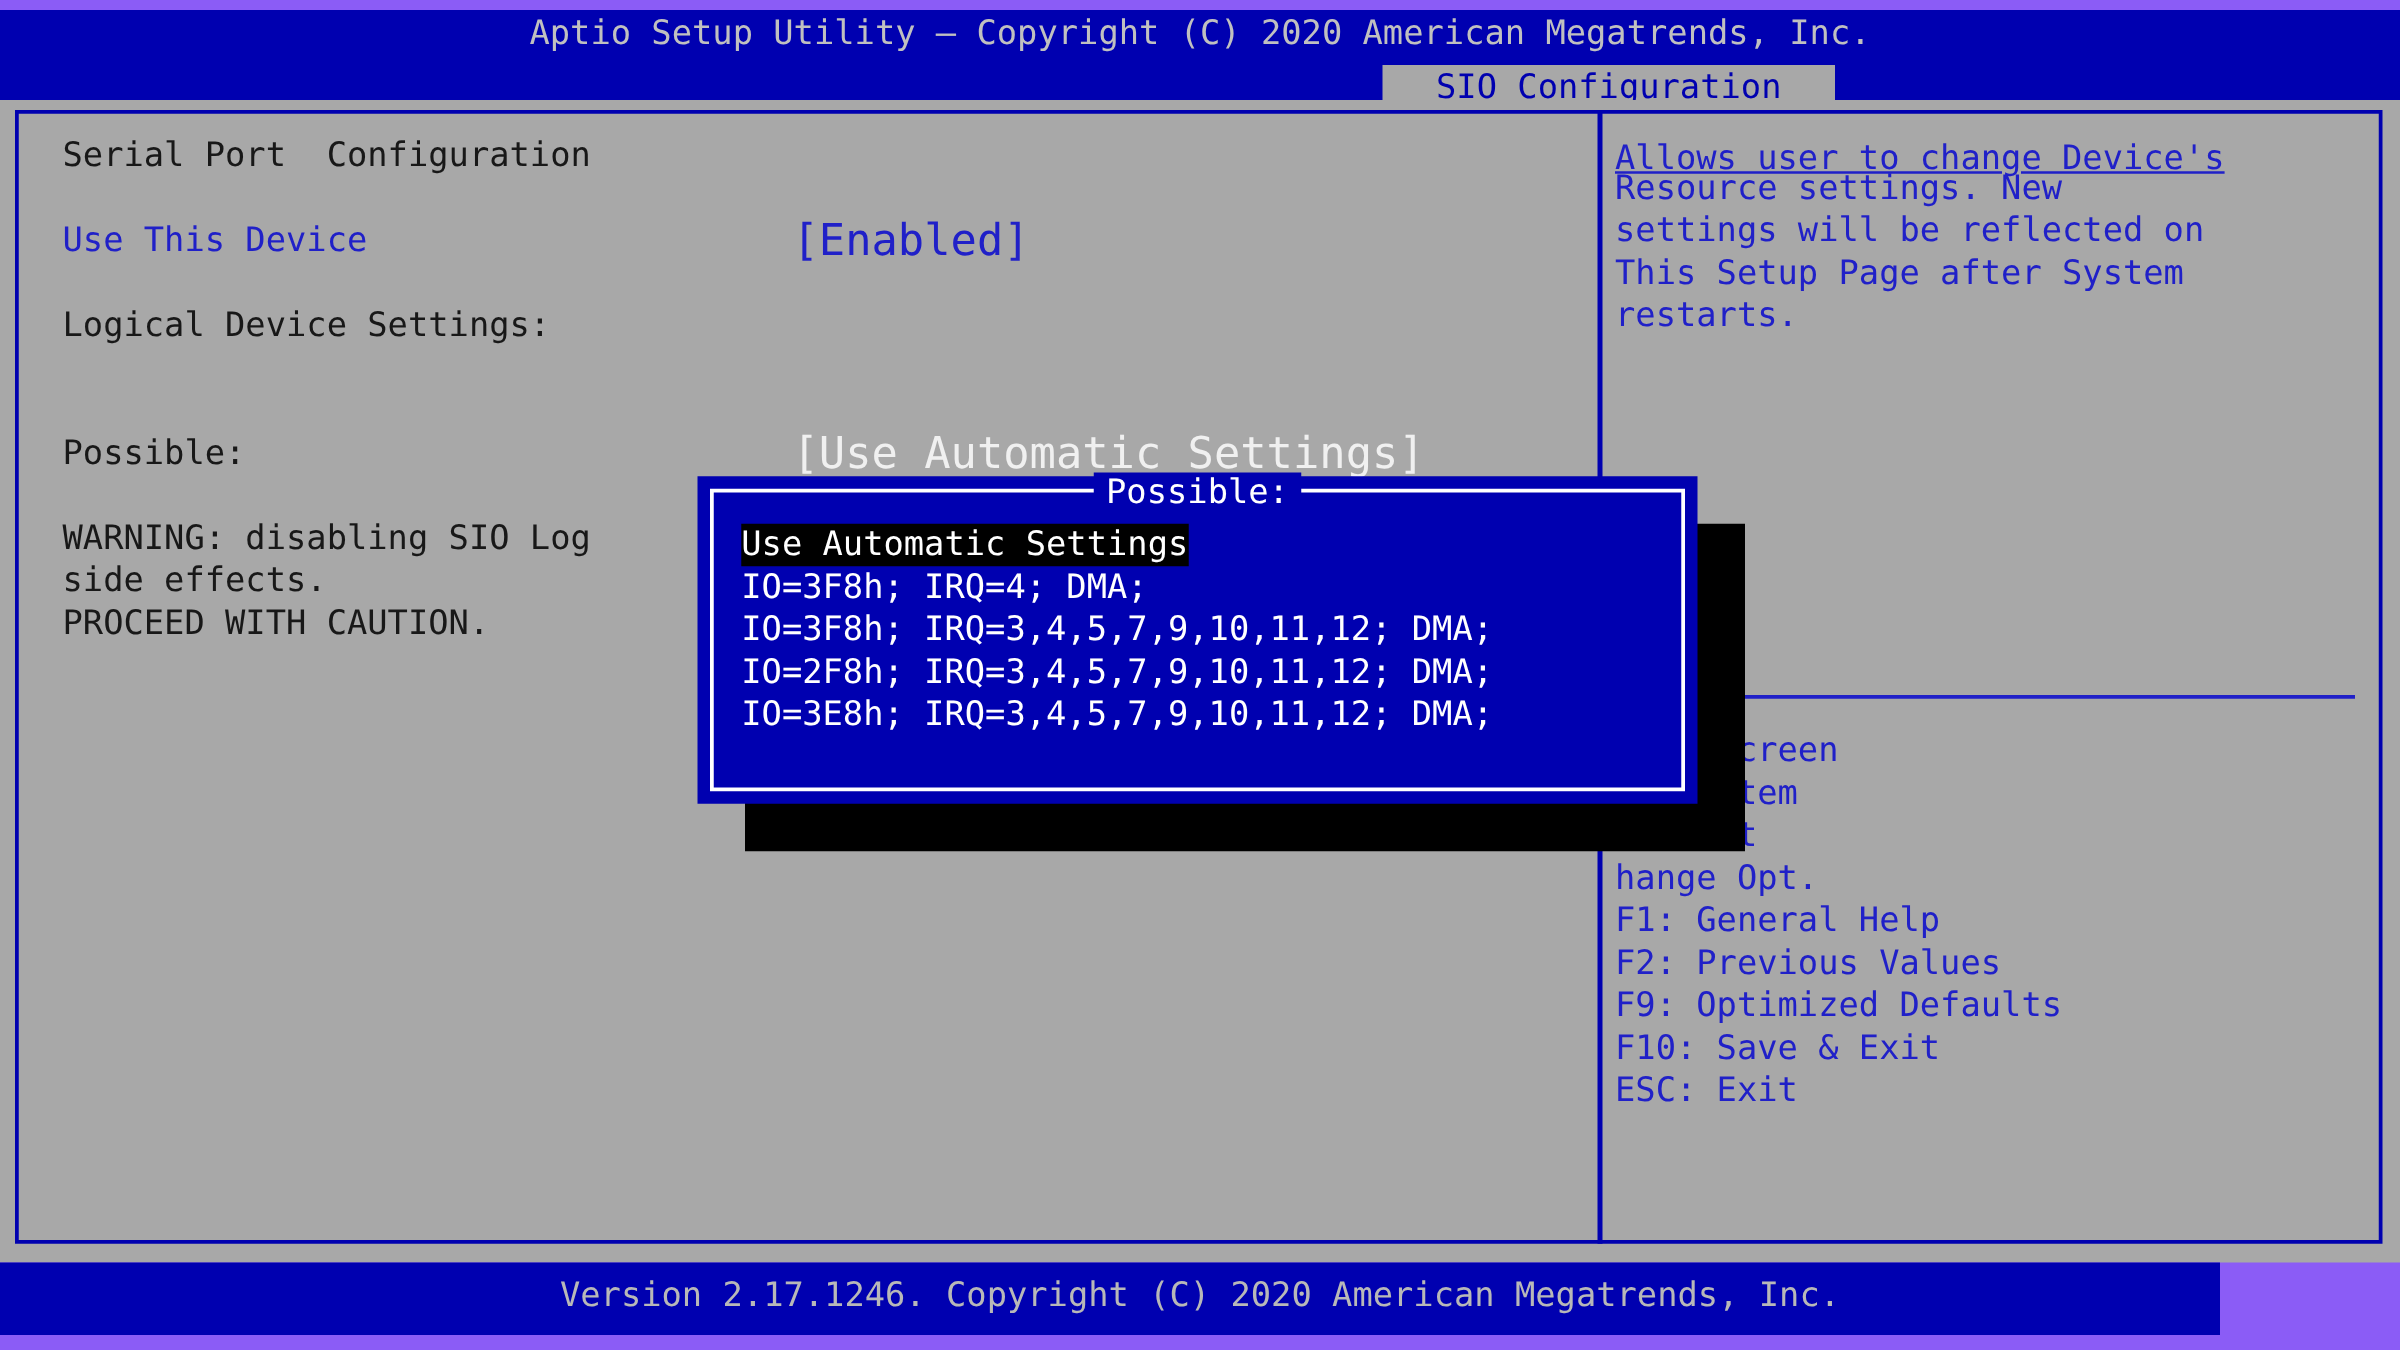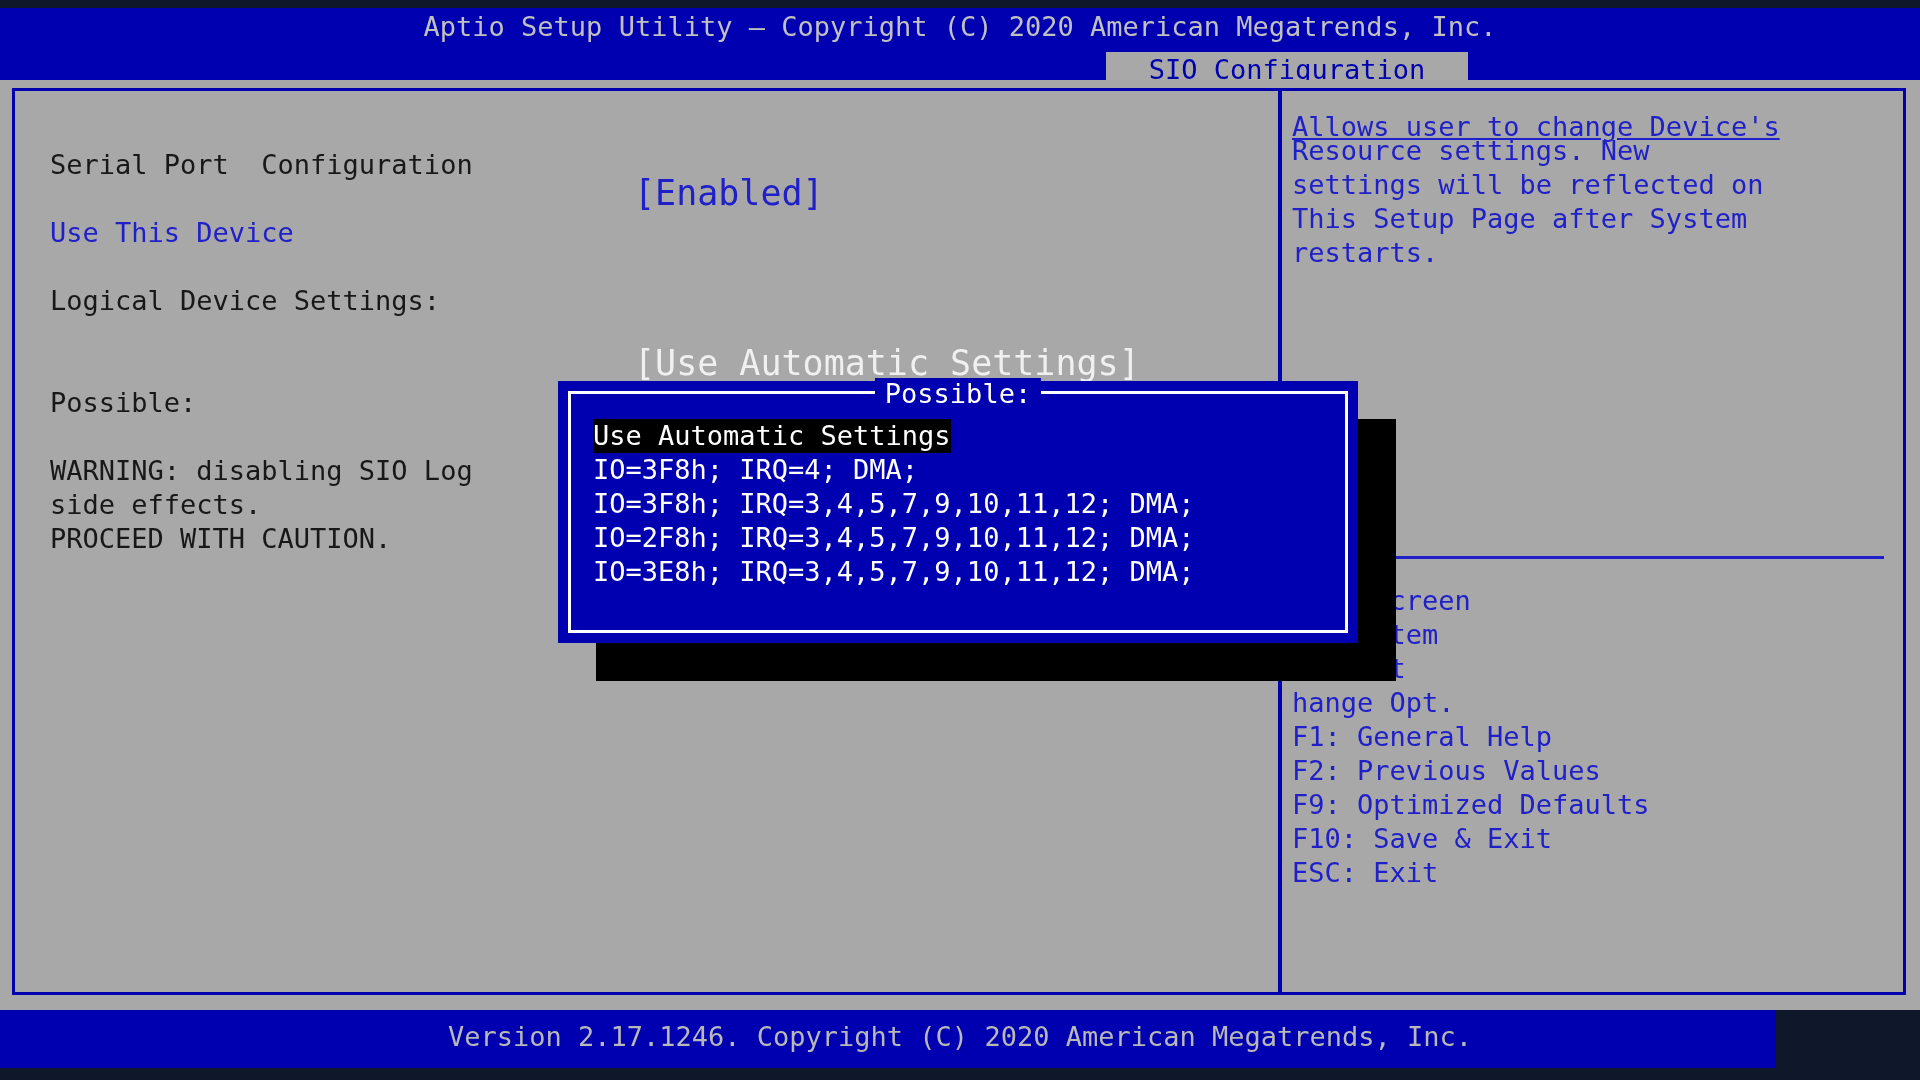--- a/index.html
+++ b/index.html
@@ -11,21 +11,21 @@
     width: 1920px;
     height: 1080px;
     overflow: hidden;
     font-family: "DejaVu Sans Mono", "Liberation Mono", monospace;
   }
   #screen {
     position: absolute;
     left: 0; top: 0;
     width: 1920px;
     height: 1080px;
-    background: #0f172a;
+    background: #8b5cf6;
   }
 
   
   .titlebar {
     position: absolute;
     left: 0; top: 8px;
     width: 1920px;
     height: 72px;
     background: #0000b0;
   }
@@ -83,21 +83,20 @@
     left: 22px; top: 14px;
     width: 1250px;
     height: 895px;
   }
   .row {
     position: absolute;
     white-space: pre;
     font-size: 27px;
     line-height: 34px;
     color: #181818;
-    margin-top: 40px;
   }
   .row.blue { color: #2020c8; }
   .val {
     position: absolute;
     white-space: pre;
     font-size: 35px;
     line-height: 34px;
     color: #2020c8;
   }
   .val.white { color: #f0f0f0; }

